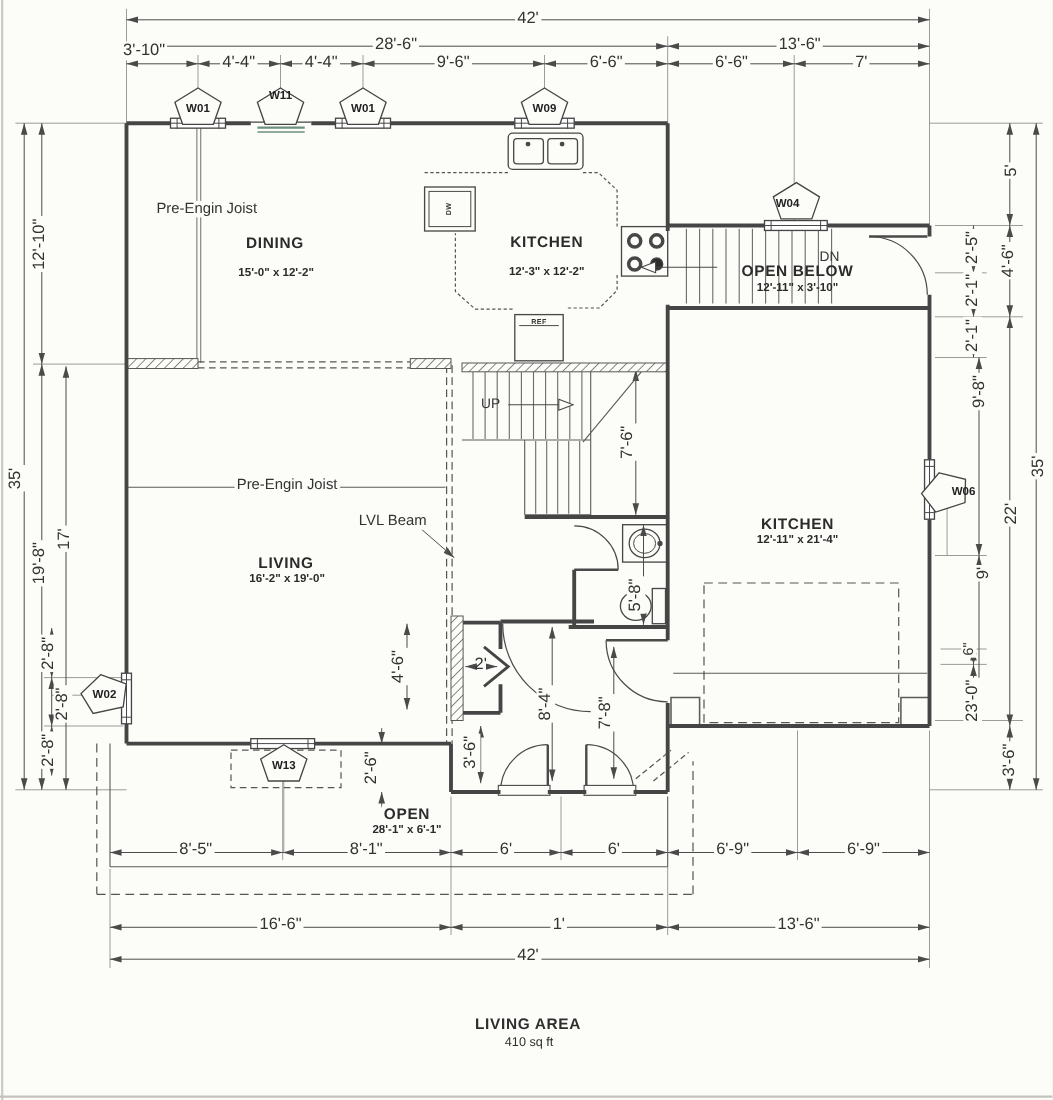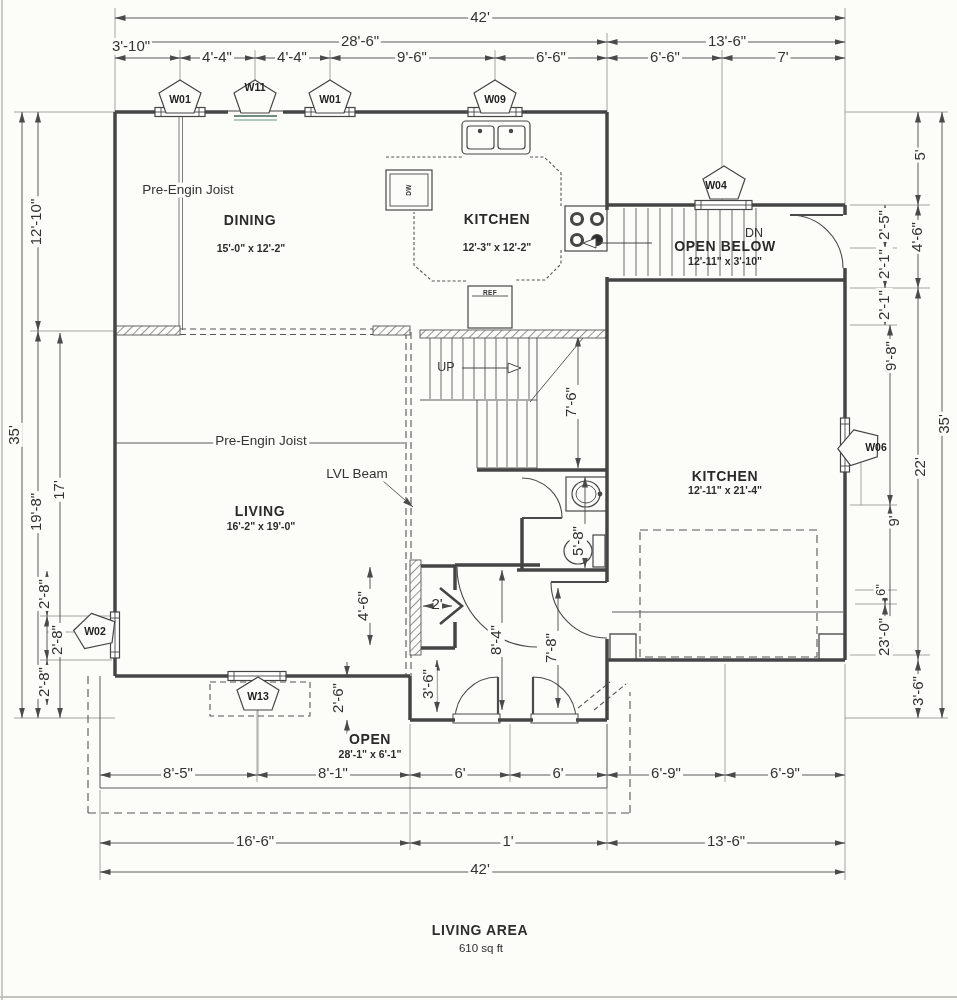--- a/index.html
+++ b/index.html
@@ -346,15 +346,15 @@
 <div class="L tag" style="left:180px;top:100px">W01</div>
 <div class="L tag" style="left:255px;top:88px">W11</div>
 <div class="L tag" style="left:330px;top:100px">W01</div>
 <div class="L tag" style="left:495px;top:100px">W09</div>
 <div class="L tag" style="left:716px;top:186px">W04</div>
 <div class="L tag" style="left:876px;top:448px">W06</div>
 <div class="L tag" style="left:95px;top:632px">W02</div>
 <div class="L tag" style="left:258px;top:697px">W13</div>
 
 <div class="L foot1" style="left:480px;top:931px">LIVING AREA</div>
-<div class="L foot2" style="left:481px;top:948px">610 sq ft</div>
+<div class="L foot2" style="left:481px;top:948px">410 sq ft</div>
 
 </div>
 
 </body></html>

